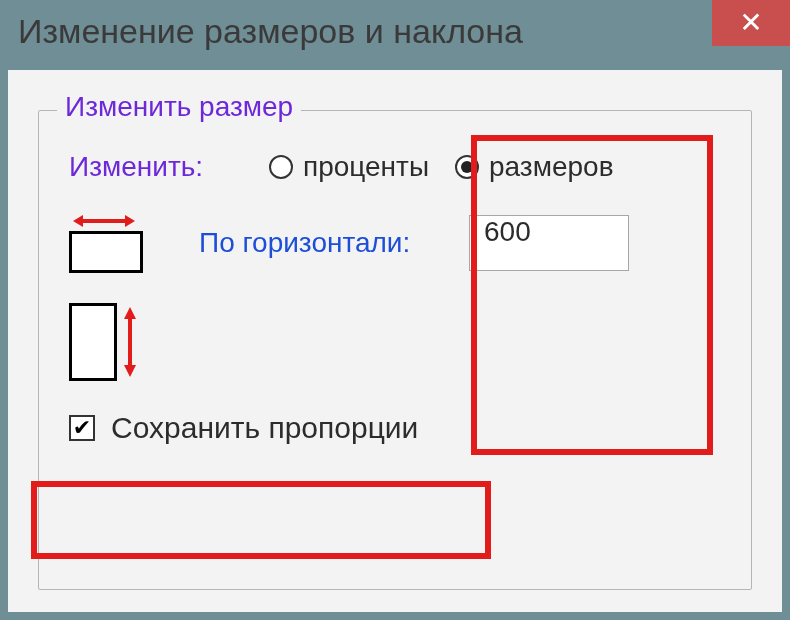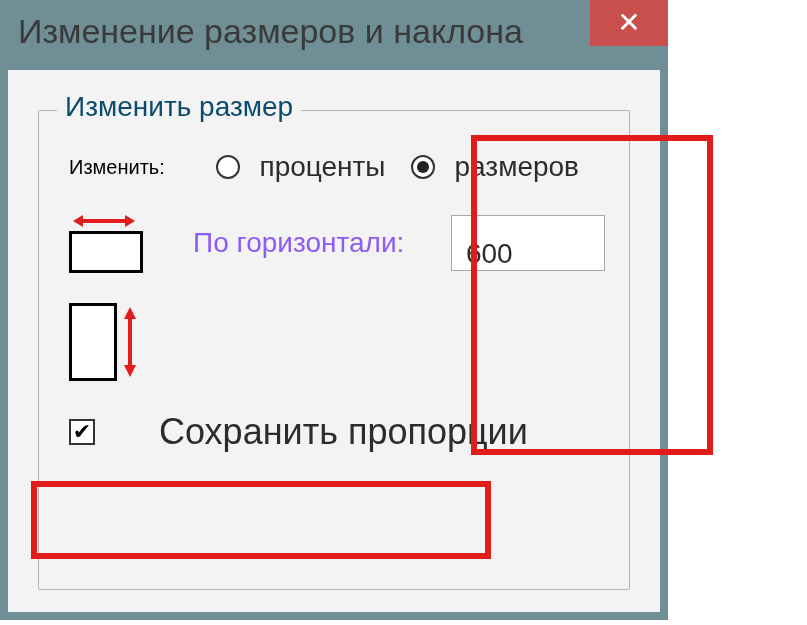--- a/index.html
+++ b/index.html
@@ -7,21 +7,21 @@
     margin: 0;
     padding: 0;
     background: #ffffff;
     font-family: "Segoe UI", Tahoma, sans-serif;
     width: 807px;
     height: 625px;
     overflow: hidden;
   }
   .window {
     position: relative;
-    width: 668px;
+    width: 790px;
     height: 620px;
     background: #f3f3f3;
     border: 8px solid #6f8e95;
     margin: 0;
   }
   .titlebar {
     position: relative;
     height: 70px;
     background: #6f8e95;
     display: flex;
@@ -59,39 +59,39 @@
     padding: 40px 24px 30px 30px;
     height: 480px;
   }
   .legend {
     position: absolute;
     top: -20px;
     left: 18px;
     background: #f3f3f3;
     padding: 0 8px;
     font-size: 28px;
-    color: #0c4a6e;
+    color: #6d28d9;
   }
   .row {
     display: flex;
     align-items: center;
     margin-bottom: 10px;
   }
   .row.unit-row {
     margin-bottom: 30px;
   }
   .label-col {
     width: 200px;
-    font-size: 20px;
-    color: #000000;
+    font-size: 28px;
+    color: #6d28d9;
   }
   .unit-col {
     display: flex;
     align-items: center;
-    gap: 19px;
+    gap: 10px;
     margin-right: 26px;
   }
   .radio {
     width: 24px;
     height: 24px;
     border: 2px solid #333;
     border-radius: 50%;
     display: inline-flex;
     align-items: center;
     justify-content: center;
@@ -140,55 +140,54 @@
     height: 78px;
     border: 3px solid #000;
     background: #fff;
   }
   .v-arrow {
     margin-left: 4px;
   }
   .dim-label {
     width: 270px;
     font-size: 28px;
-    color: #8b5cf6;
+    color: #1d4ed8;
     line-height: 1.3;
   }
   .dim-input {
     width: 160px;
     height: 56px;
     border: 1px solid #a7a7a7;
     background: #fff;
     font-size: 28px;
     padding: 0 14px;
     color: #2c2c2c;
     display: flex;
-    align-items: flex-end;
+    align-items: flex-start;
   }
   .chk-row {
     display: flex;
     align-items: center;
     gap: 16px;
     margin-top: 20px;
   }
   .checkbox {
     width: 26px;
     height: 26px;
     border: 2px solid #333;
     background: #fff;
     display: flex;
     align-items: center;
     justify-content: center;
     font-size: 22px;
     line-height: 1;
   }
   .chk-label {
-    font-size: 36px;
+    font-size: 30px;
     color: #2c2c2c;
-    margin-left: 48px;
   }
   
   .hl {
     position: absolute;
     border: 6px solid #e21b1b;
     pointer-events: none;
   }
   .hl-right {
     top: 24px;
     left: 432px;

